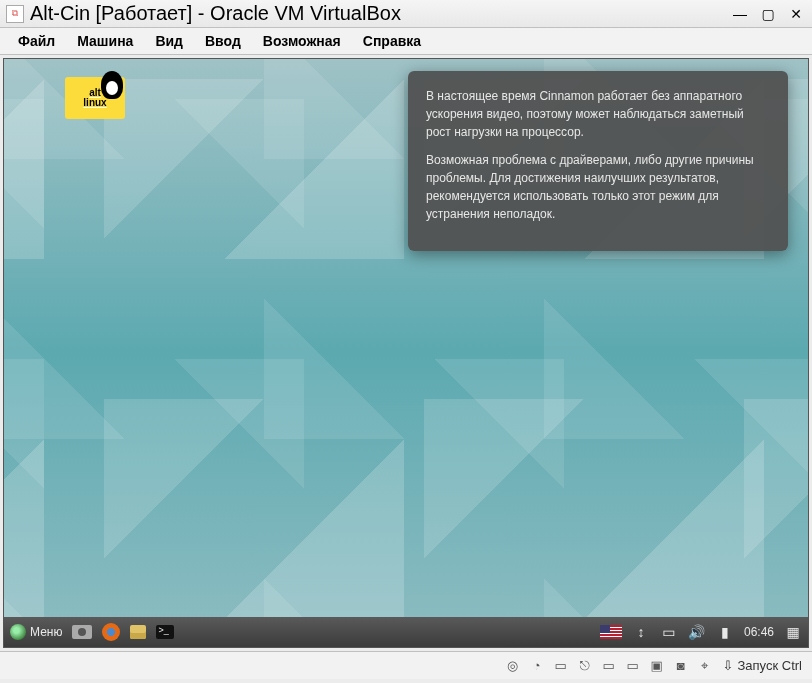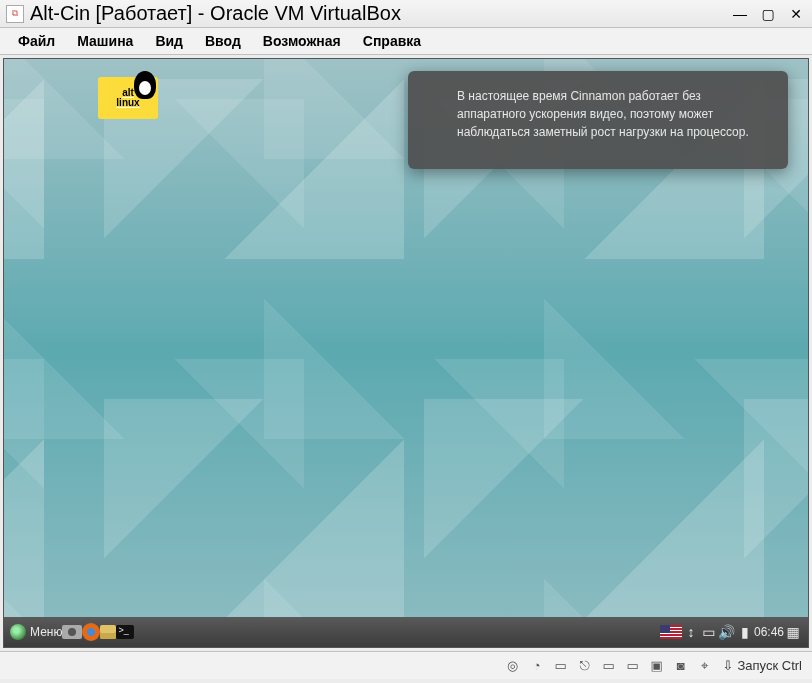--- a/index.html
+++ b/index.html
@@ -66,21 +66,21 @@
       linear-gradient(135deg, rgba(255,255,255,0.15) 25%, transparent 25%),
       linear-gradient(45deg, rgba(255,255,255,0.1) 25%, transparent 25%),
       linear-gradient(-45deg, rgba(255,255,255,0.18) 25%, transparent 25%),
       linear-gradient(225deg, rgba(255,255,255,0.1) 25%, transparent 25%),
       linear-gradient(to bottom, #9fc2c6 0%, #5ca9b0 50%, #8ebdc2 100%);
     background-size: 320px 320px, 280px 280px, 360px 360px, 260px 260px, 100% 100%;
     background-position: 100px 20px, 260px 100px, 400px 200px, 40px 300px, 0 0;
   }
   .desktop-icon {
     position: absolute;
-    left: 69px; top: 18px;
+    left: 36px; top: 18px;
     width: 110px;
     text-align: center;
     color: #fff;
     font-size: 12px;
     text-shadow: 0 1px 3px #000, 0 0 2px #000;
     cursor: pointer;
     text-decoration: underline;
   }
   .alt-logo {
     width: 60px; height: 42px;
@@ -123,33 +123,33 @@
     width: 34px; height: 28px;
     background: linear-gradient(#78b0e8,#3a7fcc);
     border: 2px solid #555; border-radius: 3px;
     position: relative;
   }
   .notif-icon::after {
     content:''; position:absolute; bottom:-6px; left:50%; transform:translateX(-50%);
     width:16px; height:4px; background:#888; border-radius:1px;
   }
   .notif-title { font-weight: bold; font-size: 13px; color: #fff; }
-  .notif p { margin-bottom: 10px; margin-left: 31px; }
+  .notif p { margin-bottom: 10px; }
   
   .taskbar {
     position: absolute; left:0; right:0; bottom:0;
     height: 30px;
     background: linear-gradient(#5a5a5a,#3b3b3b);
     display: flex; align-items: center;
     padding: 0 6px;
     color: #e8e8e8;
     font-size: 12px;
     gap: 8px;
   }
-  .tb-left, .tb-right { display:flex; align-items:center; }
+  .tb-left, .tb-right { display:flex; align-items:center; gap:10px; }
   .tb-right { margin-left: auto; }
   .tb-btn { display:flex; align-items:center; gap:4px; cursor:pointer; }
   .tb-menu-icon {
     width:16px; height:16px; border-radius:50%;
     background: radial-gradient(circle at 40% 40%, #9ea 20%, #373 80%);
   }
   .tb-icon {
     width:18px; height:18px; display:flex; align-items:center; justify-content:center;
     font-size: 14px;
   }
@@ -223,20 +223,21 @@
       <div>
         <span>alt</span>
         <span>linux</span>
       </div>
       <div class="alt-penguin"></div>
     </div>
   </div>
 
   <div class="notif">
     <p>В настоящее время Cinnamon работает без аппаратного ускорения видео, поэтому может наблюдаться заметный рост нагрузки на процессор.</p>
+    <p>Возможная проблема с драйверами, либо другие причины проблемы. Для достижения наилучших результатов, рекомендуется использовать только этот режим для устранения неполадок.</p>
   </div>
 
   <div class="taskbar">
     <div class="tb-left">
       <div class="tb-btn">
         <div class="tb-menu-icon"></div>
         <span>Меню</span>
       </div>
       <div class="tb-btn">
         <div class="camera-icon"></div>

